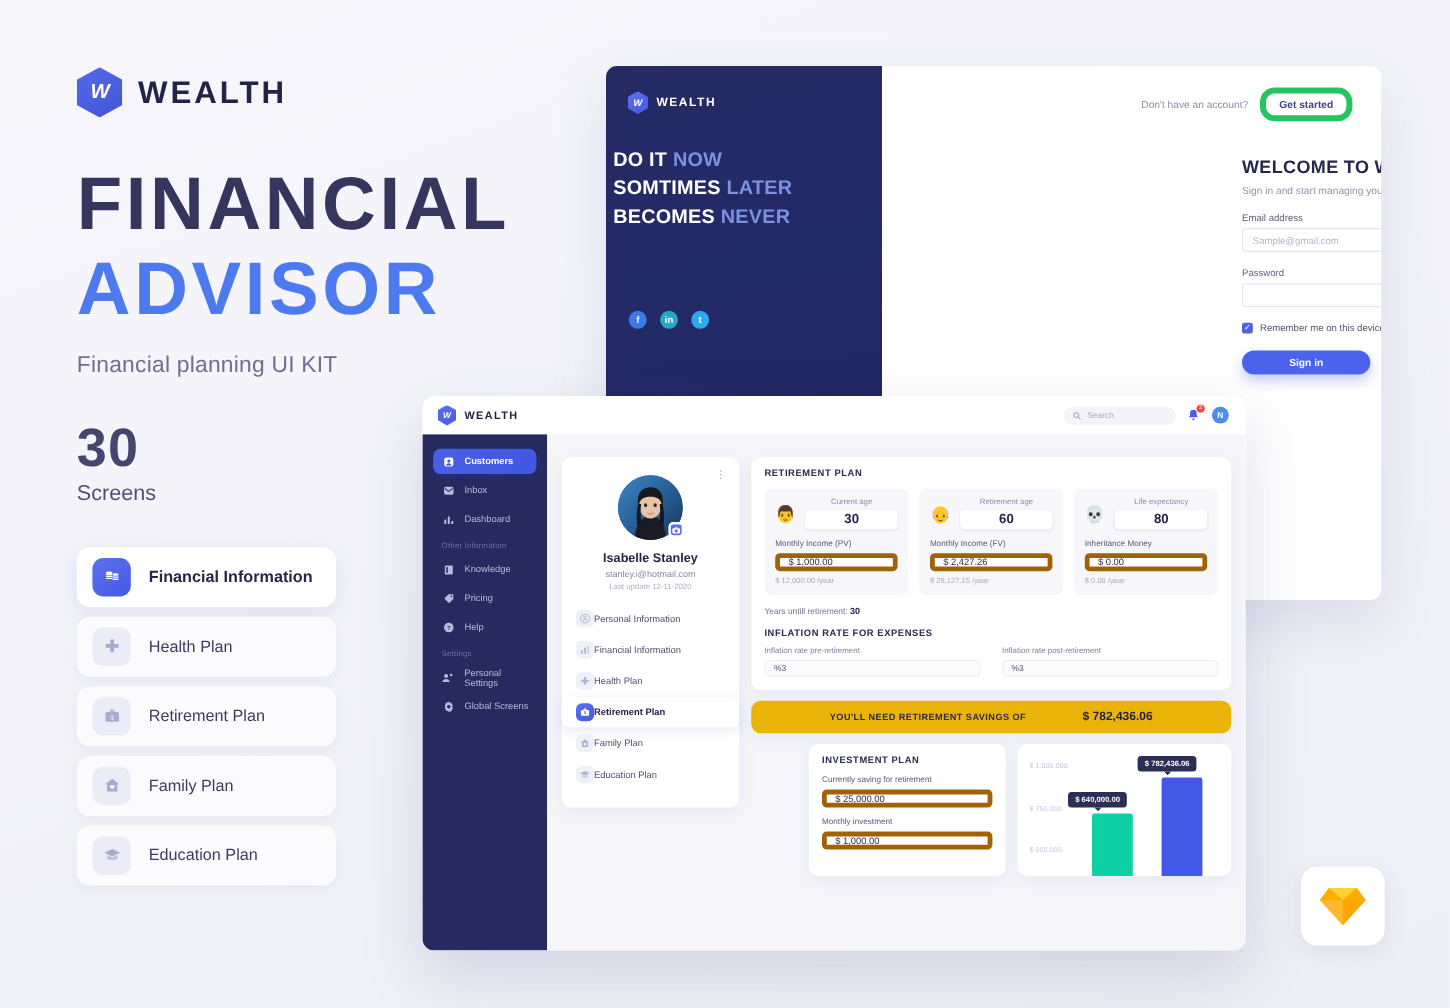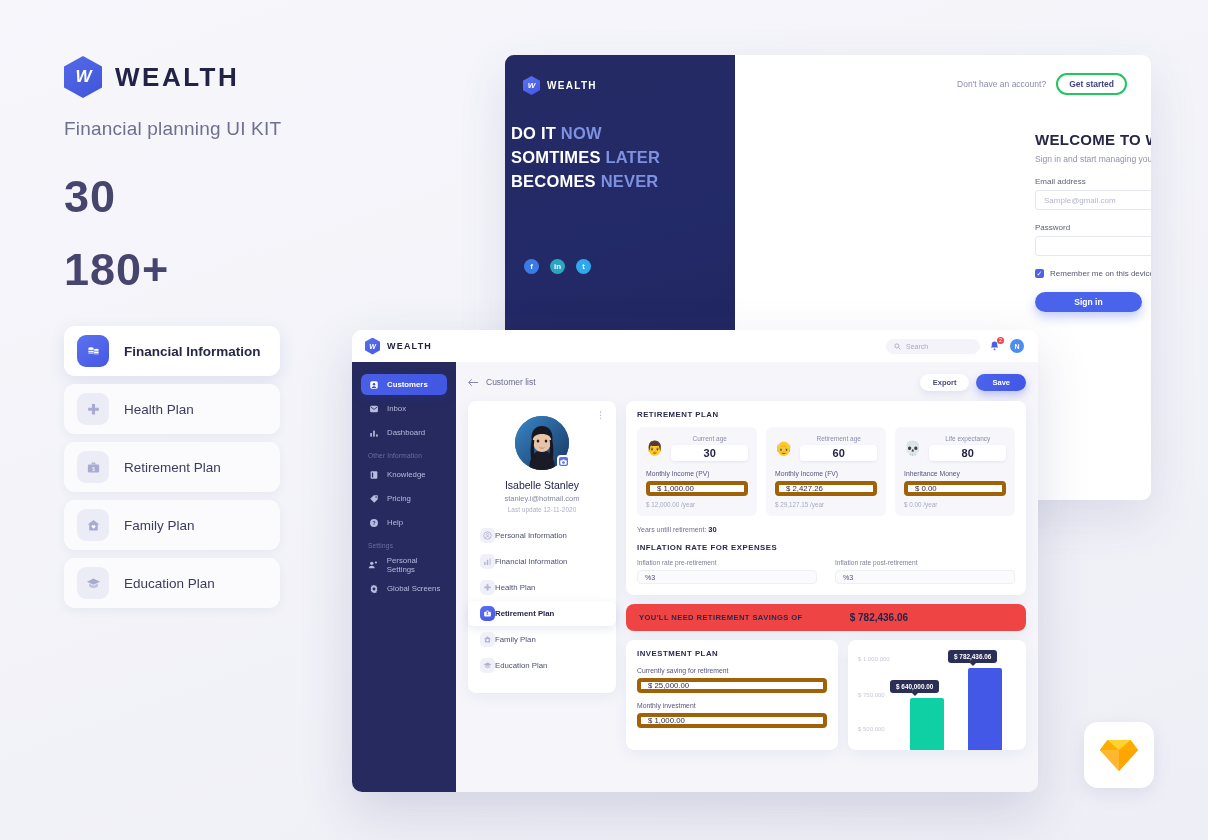--- a/index.html
+++ b/index.html
@@ -79,21 +79,21 @@
   .hero-lines div { font-size: 16.5px; font-weight: 700; color: #fff; line-height: 1.45; letter-spacing: .2px; }
   .hero-lines .dim { color: #7e91e0; }
   .socials { position: absolute; left: 19px; top: 204px; display: flex; gap: 11px; }
   .soc { width: 15px; height: 15px; border-radius: 50%; display:flex; align-items:center; justify-content:center;
          font-size: 8px; font-weight: 700; color: #fff; }
   .soc.fb { background: #3b7be8; } .soc.li { background: #2aa6c4; } .soc.tw { background: #2fa8ee; }
 
   .login-right { flex: 1; position: relative; padding: 18px 24px; }
   .topacct { position: absolute; right: 24px; top: 18px; display: flex; align-items: center; gap: 10px; }
   .topacct .q { font-size: 8.5px; color: #8b8ca8; }
-  .getstarted { border: 2px solid #22c55e; border-radius: 12px; padding: 4px 11px;
+  .getstarted { border: 5px solid #22c55e; border-radius: 12px; padding: 4px 11px;
     font-size: 8.5px; font-weight: 700; color: #414187; background: #fff; }
 
   .welcome { position: absolute; left: 300px; top: 76px; width: 300px; }
   .welcome h2 { font-size: 15px; font-weight: 700; color: #262648; letter-spacing: .3px; }
   .welcome .sub { font-size: 8.5px; color: #9092ad; margin-top: 6px; }
   .fld { margin-top: 13px; }
   .fld label { display: block; font-size: 8px; color: #5d5f7c; margin-bottom: 4px; }
   .inp { height: 20px; border: 1px solid #e7e7f1; border-radius: 3px; background: #fff;
          display: flex; align-items: center; padding: 0 8px; font-size: 8px; color: #b4b6cc; position: relative; }
   .remrow { display: flex; align-items: center; justify-content: space-between; margin-top: 13px; }
@@ -150,21 +150,21 @@
   .dcols { display: flex; gap: 10px; margin-top: 9px; }
   .profile-card { width: 148px; flex: none; background: #fff; border-radius: 8px; padding: 10px 0 14px 0;
                   box-shadow: 0 4px 14px rgba(90,95,160,.08); position: relative; height: 292px; }
   .dots { position: absolute; right: 11px; top: 9px; color: #a3a5bd; font-size: 9px; letter-spacing: 0; }
   .ava-wrap { width: 54px; height: 54px; margin: 5px auto 0 auto; position: relative; }
   .ava { width: 54px; height: 54px; border-radius: 50%; overflow: hidden;
          background: linear-gradient(150deg,#2d6fb8,#1c3d63); position: relative; }
   .cam { position: absolute; right: -1px; bottom: 2px; width: 13px; height: 13px; border-radius: 4px;
          background: #5b6fe8; color: #fff; font-size: 7px; display:flex; align-items:center; justify-content:center;
          border: 2px solid #fff; }
-  .pname { text-align: center; font-size: 10.5px; font-weight: 400; color: #23234a; margin-top: 9px; }
+  .pname { text-align: center; font-size: 10.5px; font-weight: 700; color: #23234a; margin-top: 9px; }
   .pmail { text-align: center; font-size: 7.5px; color: #8587a4; margin-top: 3px; }
   .pupd { text-align: center; font-size: 6.5px; color: #aeb0c6; margin-top: 3px; }
   .plist { margin-top: 10px; }
   .pitem { display: flex; align-items: center; height: 25px; padding-left: 12px; margin-bottom: 1px;
            font-size: 7.8px; color: #4e5070; border-radius: 6px; }
   .pitem.active { background: #fff; font-weight: 700; color: #23234a;
                   box-shadow: 0 3px 10px rgba(80,90,170,.13); }
   .pic { width: 15px; height: 15px; border-radius: 5px; background: #eff0f8; display: flex;
          align-items: center; justify-content: center; color: #b2b4d2; }
   .pitem.active .pic { background: linear-gradient(145deg,#5b72ef,#4457e3); color: #fff; }
@@ -188,27 +188,27 @@
   .yrs { font-size: 7px; color: #70728f; margin-top: 9px; }
   .yrs b { color: #23234a; font-size: 7.5px; }
 
   .inflation { margin-top: 9px; }
   .inf-row { display: flex; gap: 18px; margin-top: 7px; }
   .inf-col { flex: 1; }
   .inf-lab { font-size: 6.6px; color: #7e809c; }
   .inf-inp { background: #fbfbfd; border: 1px solid #eeeff5; border-radius: 4px; height: 14px;
              display: flex; align-items: center; padding: 0 7px; font-size: 7px; color: #4c4e6e; margin-top: 4px; }
 
-  .needbar { background: #ef4444; border-radius: 8px; margin-top: 9px; height: 27px; display: flex;
-             align-items: center; justify-content: flex-start; padding: 0 13px;
+  .needbar { background: #eab308; border-radius: 8px; margin-top: 9px; height: 27px; display: flex;
+             align-items: center; justify-content: center; padding: 0 13px;
              box-shadow: 0 4px 14px rgba(90,95,160,.08); gap: 47px; }
   .need-l { font-size: 7.6px; font-weight: 700; color: #2a2a4e; letter-spacing: .4px; }
   .need-r { font-size: 10px; font-weight: 700; color: #23234a; }
 
-  .bottom { display: flex; gap: 10px; margin-top: 9px; }
+  .bottom { display: flex; gap: 10px; margin-top: 9px; margin-left: 48px; }
   .invest { flex: 1; background: #fff; border-radius: 8px; padding: 9px 11px; height: 110px;
             box-shadow: 0 4px 14px rgba(90,95,160,.08); }
   .chartcard { width: 178px; flex: none; background: #fff; border-radius: 8px; padding: 9px 10px;
                height: 110px; position: relative; box-shadow: 0 4px 14px rgba(90,95,160,.08); }
   .ytick { position: absolute; left: 10px; font-size: 6px; color: #c7c9da; }
   .bars { position: absolute; left: 58px; bottom: 0; width: 118px; height: 110px; }
   .bar { position: absolute; bottom: 0; width: 34px; border-radius: 2px 2px 0 0; }
   .bar.teal { background: #0ed0a4; left: 4px; }
   .bar.blue { background: #4458e8; left: 62px; }
   .tip { position: absolute; background: #2b2f56; color: #fff; font-size: 6.4px; font-weight: 700;
@@ -229,27 +229,31 @@
 
   <div class="promo">
     <div class="brand-row">
       <div class="hexlogo">
         <div class="hx"></div>
         <div class="wm">W</div>
       </div>
       <div class="brand-name">WEALTH</div>
     </div>
 
+    <div class="headline">
+      <div class="l1">FINANCIAL</div>
+      <div class="l2">ADVISOR</div>
+    </div>
     <div class="subhead">Financial planning UI KIT</div>
 
     <div class="stat">
       <div class="num">30</div>
+      <div class="cap">Screens</div>
     </div>
     <div class="stat second">
-      <div class="num">180+</div>
     </div>
 
     <div class="kitlist">
       <div class="kititem active">
         <div class="kiticon">
           <svg width="15" height="15" viewBox="0 0 24 24" fill="currentColor">
             <ellipse cx="8" cy="7" rx="4.5" ry="1.8"></ellipse>
               <rect x="3.5" y="8.5" width="9" height="1.6" rx=".8"></rect>
             <rect x="3.5" y="11" width="9" height="1.6" rx=".8"></rect>
               <rect x="3.5" y="13.5" width="9" height="1.6" rx=".8"></rect>
@@ -502,33 +506,20 @@
             <svg width="10" height="10" viewBox="0 0 24 24" fill="currentColor">
                 <path d="M12 1.8l2.2 2.3 3.1-.6.6 3.1L20.2 8.8 18.9 12l1.3 3.2-2.3 2.2.6 3.1-3.1.6L12 22.2 9.8 19.9l-3.1.6-.6-3.1L3.8 15.2 5.1 12 3.8 8.8l2.3-2.2-.6-3.1 3.1.6z"></path>
                 <circle cx="12" cy="12" r="3.4" fill="#262a5e"></circle>
               </svg>
           </span>
           <span>Global Screens</span>
         </div>
       </div>
 
       <div class="dmain">
-        <div class="dmain-head">
-          <div class="backlink">
-            <svg width="11" height="9" viewBox="0 0 24 18" fill="none" stroke="#7b7d9c" stroke-width="2">
-              <line x1="1.5" y1="9" x2="22" y2="9"></line>
-                <polyline points="8,2 1.5,9 8,16"></polyline>
-            </svg>
-            <span>Customer list</span>
-          </div>
-          <div class="dm-actions">
-            <div class="btn-export">Export</div>
-            <div class="btn-save">Save</div>
-          </div>
-        </div>
 
         <div class="dcols">
 
           <div class="profile-card">
             <div class="dots">⋮</div>
             <div class="ava-wrap">
               <div class="ava">
                 <svg width="54" height="54" viewBox="0 0 54 54">
                   <defs>
                       <linearGradient id="ag" x1="0" y1="0" x2="1" y2="1">

